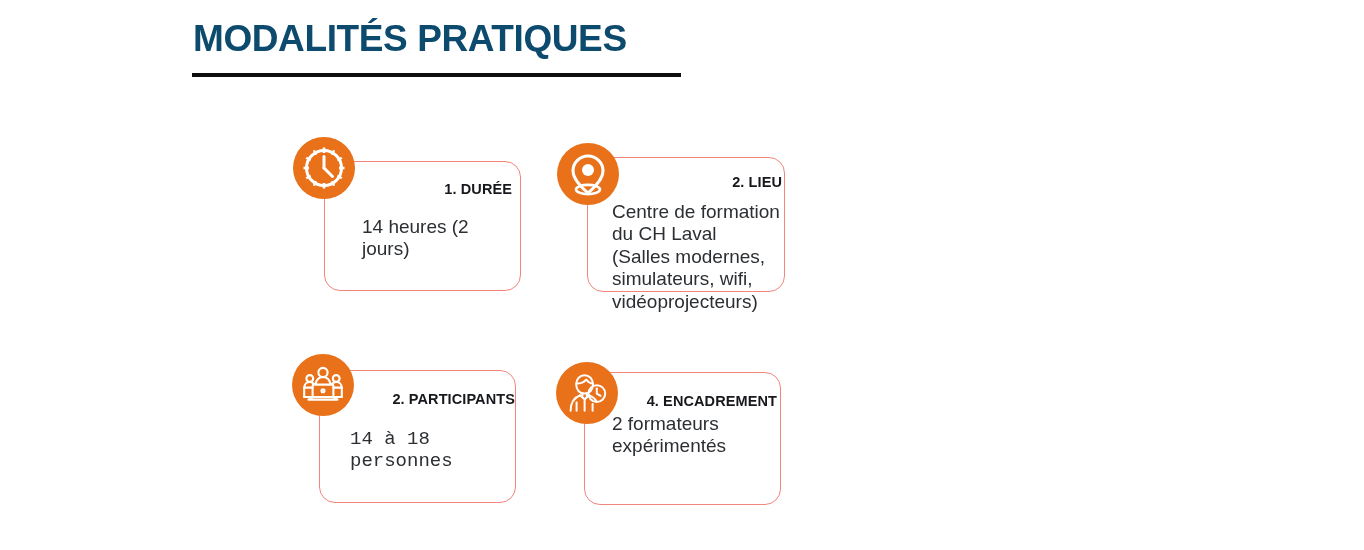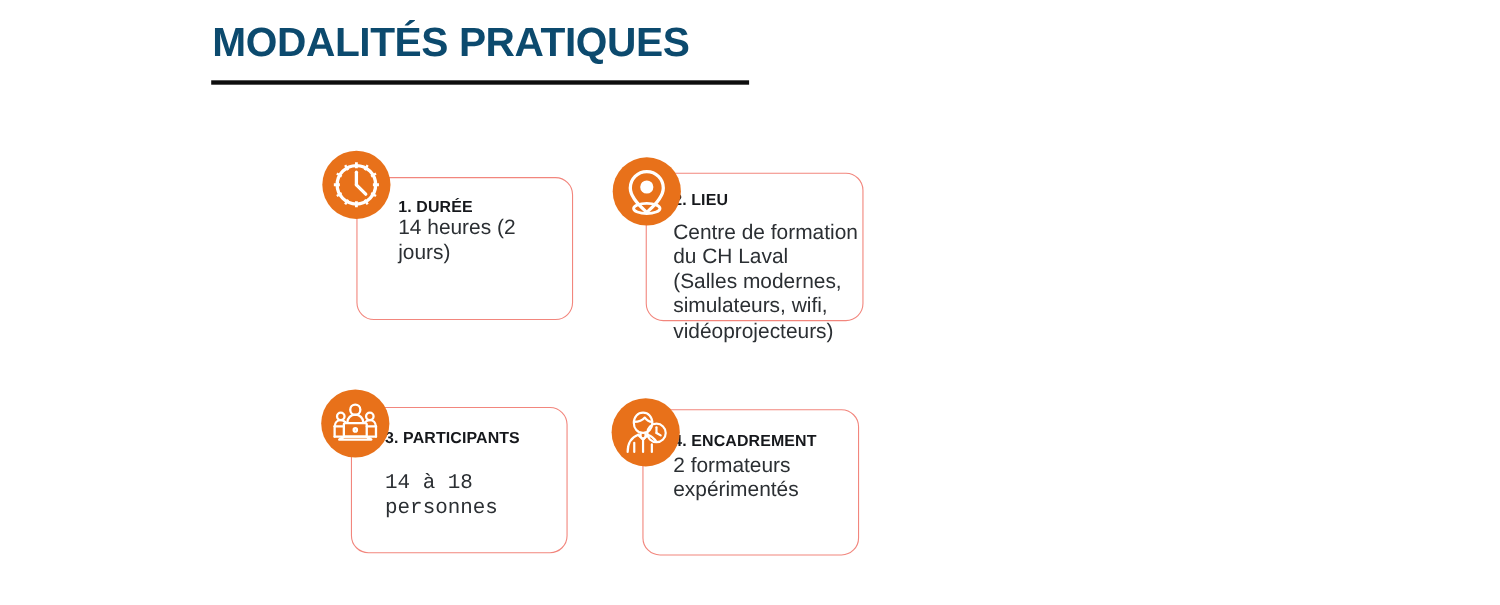--- a/index.html
+++ b/index.html
@@ -47,20 +47,21 @@
   .card-body {
     position: absolute;
     box-sizing: border-box;
   }
   .card-heading {
     font-size: 14.5px;
     font-weight: bold;
     color: #16181c;
     letter-spacing: 0.1px;
     white-space: nowrap;
+    text-align: right;
   }
   .card-text {
     font-size: 19px;
     font-weight: 400;
     color: #2b2f33;
     line-height: 1.18;
     white-space: pre-line;
   }
 
   
@@ -74,21 +75,21 @@
     align-items: center;
     justify-content: center;
     z-index: 5;
   }
   .icon-badge svg { display: block; }
 
   
   #card-duree         { left: 324px; top: 161px; width: 197px; height: 130px; }
   #badge-duree        { left: 293px; top: 137px; }
   #body-duree         { left: 362px; top: 181px; width: 150px; }
-  #body-duree .card-text { }
+  #body-duree .card-text { margin-top: 19px; }
 
   #card-lieu          { left: 587px; top: 157px; width: 198px; height: 135px; }
   #badge-lieu         { left: 557px; top: 143px; }
   #body-lieu          { left: 612px; top: 174px; width: 170px; }
   #body-lieu .card-text { margin-top: 11px; }
 
   #card-participants  { left: 319px; top: 370px; width: 197px; height: 133px; }
   #badge-participants { left: 292px; top: 354px; }
   #body-participants  { left: 350px; top: 391px; width: 165px; }
   #body-participants .card-text { margin-top: 21px; font-family: Liberation Mono, monospace; }
@@ -167,21 +168,21 @@
       <line x1="3.2" y1="24.6" x2="11.6" y2="24.6"></line>
       <line x1="32.4" y1="24.6" x2="40.8" y2="24.6"></line>
       <line x1="3.2" y1="24.6" x2="3.2" y2="34"></line>
       <line x1="40.8" y1="24.6" x2="40.8" y2="34"></line>
       <line x1="3.2" y1="34" x2="11.6" y2="34"></line>
       <line x1="32.4" y1="34" x2="40.8" y2="34"></line>
     </g>
   </svg>
 </div>
 <div class="card-body" id="body-participants">
-  <div class="card-heading">3. PARTICIPANTS</div>
+  <div class="card-heading">2. PARTICIPANTS</div>
   <div class="card-text">14 à 18 personnes</div>
 </div>
 
 <div class="card" id="card-encadrement"></div>
 <div class="icon-badge" id="badge-encadrement">
   <svg width="44" height="44" viewBox="0 0 44 44" aria-hidden="true">
     <g fill="none" stroke="#ffffff" stroke-width="2" stroke-linejoin="round" stroke-linecap="round">
       <path d="M11.2 13.5 C11.2 7.8 14.9 4.2 19.6 4.2 C24.3 4.2 28 7.8 28 13.5 C28 18.6 24.7 22.6 19.6 22.6 C14.5 22.6 11.2 18.6 11.2 13.5 Z"></path>
       <path d="M11.4 12.6 C14.6 12.6 18.8 11.6 21.2 8.6 C23 11 25.4 12.4 27.8 12.6"></path>
       <path d="M5.6 39.8 C5.6 31.6 9.4 26.4 15.2 24.2 L19.6 28.4 L24 24.2 C27.2 25.4 29.8 27.4 31.6 30.4"></path>

